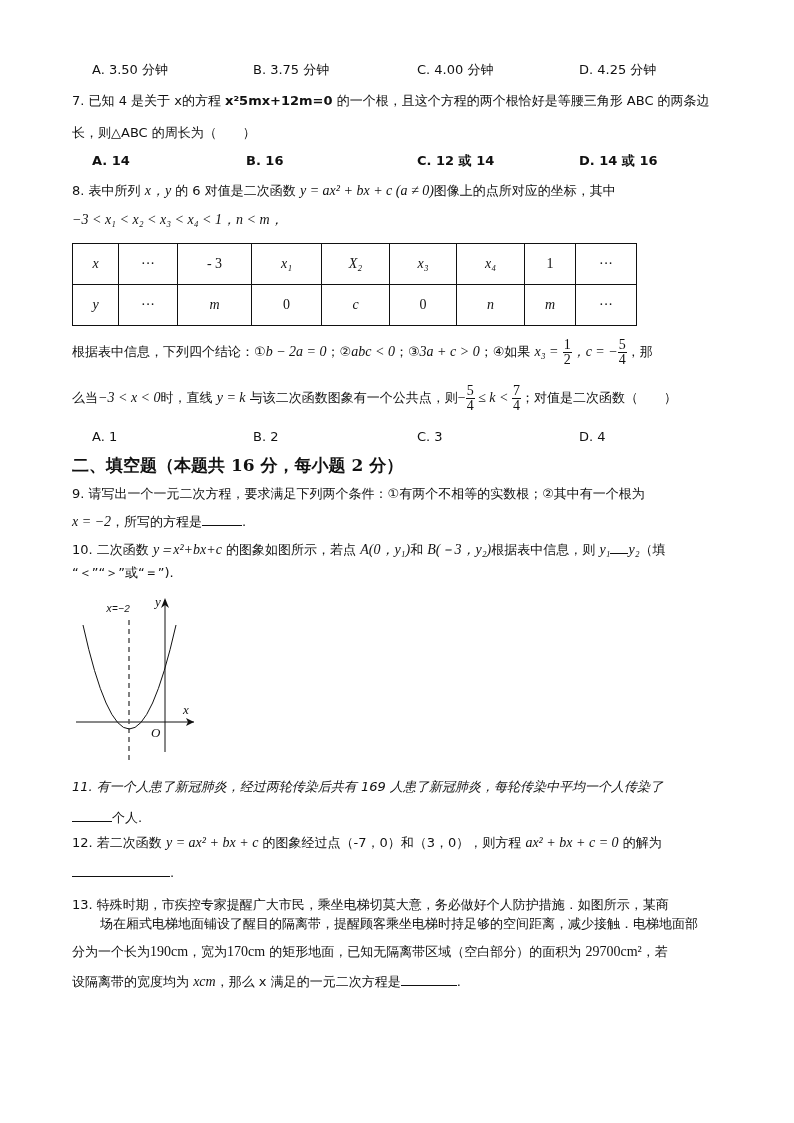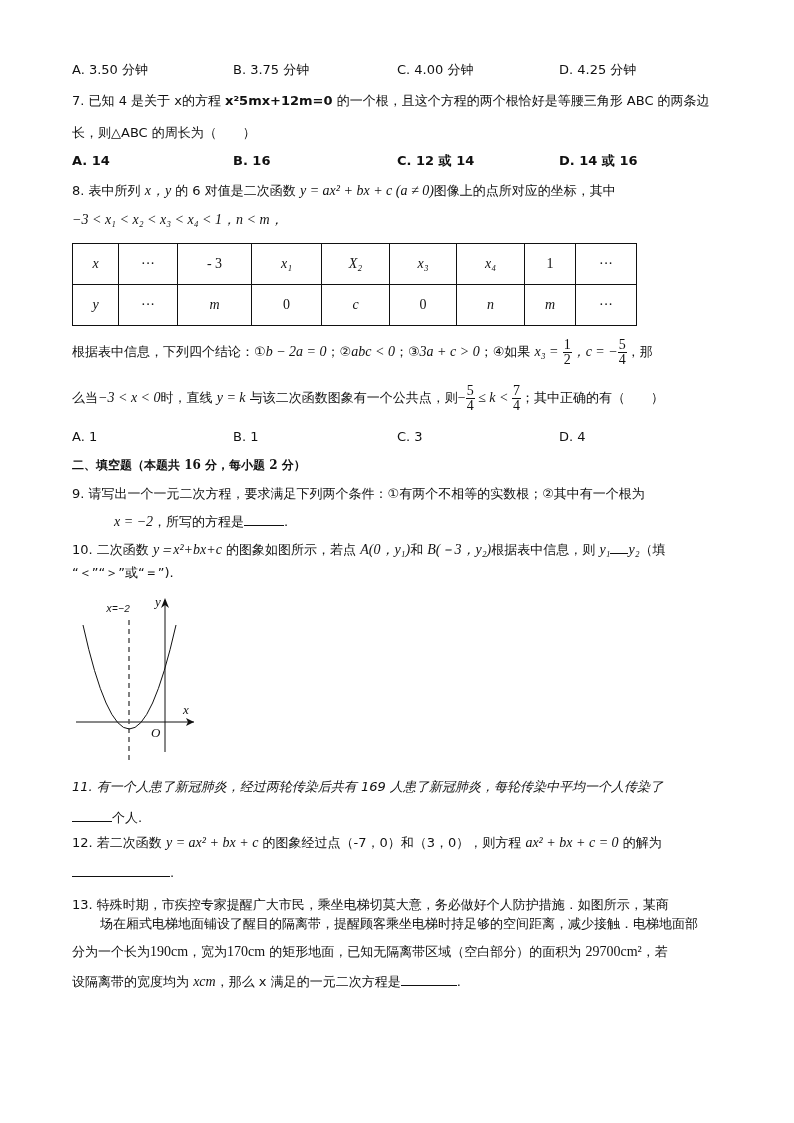--- a/index.html
+++ b/index.html
@@ -1,45 +1,45 @@
 <!DOCTYPE html>
 <html><head>
 <meta charset="utf-8">
 <style>
   html, body { margin: 0; padding: 0; background: #ffffff; }
   body { width: 794px; height: 1123px; position: relative; overflow: hidden;
          font-family: "DejaVu Sans", "Liberation Sans", sans-serif; color: #111; font-size: 13px; }
   .line { position: absolute; left: 72px; white-space: nowrap; font-size: 13px; line-height: 18px; }
-  .opt { position: absolute; white-space: nowrap; font-size: 13px; line-height: 18px; }
+  .opt { position: absolute; white-space: nowrap; font-size: 13px; line-height: 18px; margin-left: 20px; }
   .math { font-family: "Liberation Serif", "DejaVu Serif", serif; font-style: italic; font-size: 14px; }
   .rm { font-family: "Liberation Serif", "DejaVu Serif", serif; font-size: 14px; }
   .bold { font-weight: bold; }
   .frac { display: inline-block; vertical-align: middle; text-align: center; font-family: "Liberation Serif", serif; font-size: 14px; line-height: 14px; }
   .frac span { display: block; padding: 0 1px; }
   .frac .num { border-bottom: 1px solid #111; }
   .blank { display: inline-block; border-bottom: 1px solid #111; height: 14px; vertical-align: baseline; }
   table.data { position: absolute; left: 72px; top: 243px; border-collapse: collapse; }
   table.data td { border: 1px solid #111; height: 40px; text-align: center; font-family: "Liberation Serif", serif; font-size: 14px; padding: 0; }
-  .section { font-family: "DejaVu Serif", "Liberation Serif", serif; font-weight: bold; font-size: 12px; }
+  .section { font-family: "DejaVu Serif", "Liberation Serif", serif; font-weight: bold; font-size: 17px; }
   .graph { position: absolute; left: 66px; top: 592px; width: 140px; height: 170px; }
 </style>
 </head>
 <body>
 
 <div class="opt" style="left:72px;top:61px;">A. 3.50 分钟</div>
 <div class="opt" style="left:233px;top:61px;">B. 3.75 分钟</div>
 <div class="opt" style="left:397px;top:61px;">C. 4.00 分钟</div>
 <div class="opt" style="left:559px;top:61px;">D. 4.25 分钟</div>
 
 <div class="line" style="top:92px;">
   <span>7. 已知 4 是关于 x的方程 </span><span class="bold">x²5mx+12m=0</span><span> 的一个根，且这个方程的两个根恰好是等腰三角形 ABC 的两条边</span>
 </div>
 <div class="line" style="top:124px;">长，则△ABC 的周长为（　　）</div>
 <div class="opt bold" style="left:72px;top:152px;">A. 14</div>
-<div class="opt bold" style="left:233px;top:152px;">B. 16</div>
+<div class="opt bold" style="left:226px;top:152px;">B. 16</div>
 <div class="opt bold" style="left:397px;top:152px;">C. 12 或 14</div>
 <div class="opt bold" style="left:559px;top:152px;">D. 14 或 16</div>
 
 <div class="line" style="top:182px;">
   <span>8. 表中所列 </span><span class="math">x，y</span><span> 的 6 对值是二次函数 </span><span class="math">y = ax² + bx + c (a ≠ 0)</span><span>图像上的点所对应的坐标，其中</span>
 </div>
 <div class="line math" style="top:211px;">−3 &lt; x₁ &lt; x₂ &lt; x₃ &lt; x₄ &lt; 1，n &lt; m，</div>
 
 <table class="data">
   <tbody>
@@ -67,32 +67,32 @@
   </tr>
 </tbody>
   </table>
 
 <div class="line" style="top:337px;line-height:30px;">
   <span>根据表中信息，下列四个结论：①</span><span class="math">b − 2a = 0</span><span>；②</span><span class="math">abc &lt; 0</span><span>；③</span><span class="math">3a + c &gt; 0</span><span>；④如果 </span><span class="math">x₃ =</span>
   <span class="frac"><span class="num">1</span><span>2</span></span><span class="math">，c = −</span><span class="frac"><span class="num">5</span><span>4</span></span><span>，那</span>
 </div>
 
 <div class="line" style="top:383px;line-height:30px;">
-  <span>么当</span><span class="math">−3 &lt; x &lt; 0</span><span>时，直线 </span><span class="math">y = k</span><span> 与该二次函数图象有一个公共点，则</span><span class="rm">−</span><span class="frac"><span class="num">5</span><span>4</span></span><span class="math"> ≤ k &lt; </span><span class="frac"><span class="num">7</span><span>4</span></span><span>；其中正确的有（　　）</span>
+  <span>么当</span><span class="math">−3 &lt; x &lt; 0</span><span>时，直线 </span><span class="math">y = k</span><span> 与该二次函数图象有一个公共点，则</span><span class="rm">−</span><span class="frac"><span class="num">5</span><span>4</span></span><span class="math"> ≤ k &lt; </span><span class="frac"><span class="num">7</span><span>4</span></span><span>；对值是二次函数（　　）</span>
 </div>
 
 <div class="opt" style="left:72px;top:428px;">A. 1</div>
-<div class="opt" style="left:233px;top:428px;">B. 1</div>
+<div class="opt" style="left:233px;top:428px;">B. 2</div>
 <div class="opt" style="left:397px;top:428px;">C. 3</div>
 <div class="opt" style="left:559px;top:428px;">D. 4</div>
 
 <div class="line section" style="top:456px;">二、填空题（本题共 16 分，每小题 2 分）</div>
 
 <div class="line" style="top:485px;">9. 请写出一个一元二次方程，要求满足下列两个条件：①有两个不相等的实数根；②其中有一个根为</div>
-<div class="line" style="top:511px;margin-left:42px;">
+<div class="line" style="top:511px;">
   <span class="math">x = −2</span><span>，所写的方程是</span><span class="blank" style="width:40px"></span><span>.</span>
 </div>
 
 <div class="line" style="top:539px;">
   <span>10. 二次函数 </span><span class="math">y＝x²+bx+c</span><span> 的图象如图所示，若点 </span><span class="math">A(0，y₁)</span><span>和 </span><span class="math">B(－3，y₂)</span><span>根据表中信息，则 </span><span class="math">y₁</span><span class="blank" style="width:18px"></span><span class="math">y₂</span><span>（填</span>
 </div>
 <div class="line" style="top:564px;">“＜”“＞”或“＝”).</div>
 
 <div class="graph">
   <svg width="140" height="170" viewBox="0 0 140 170">

